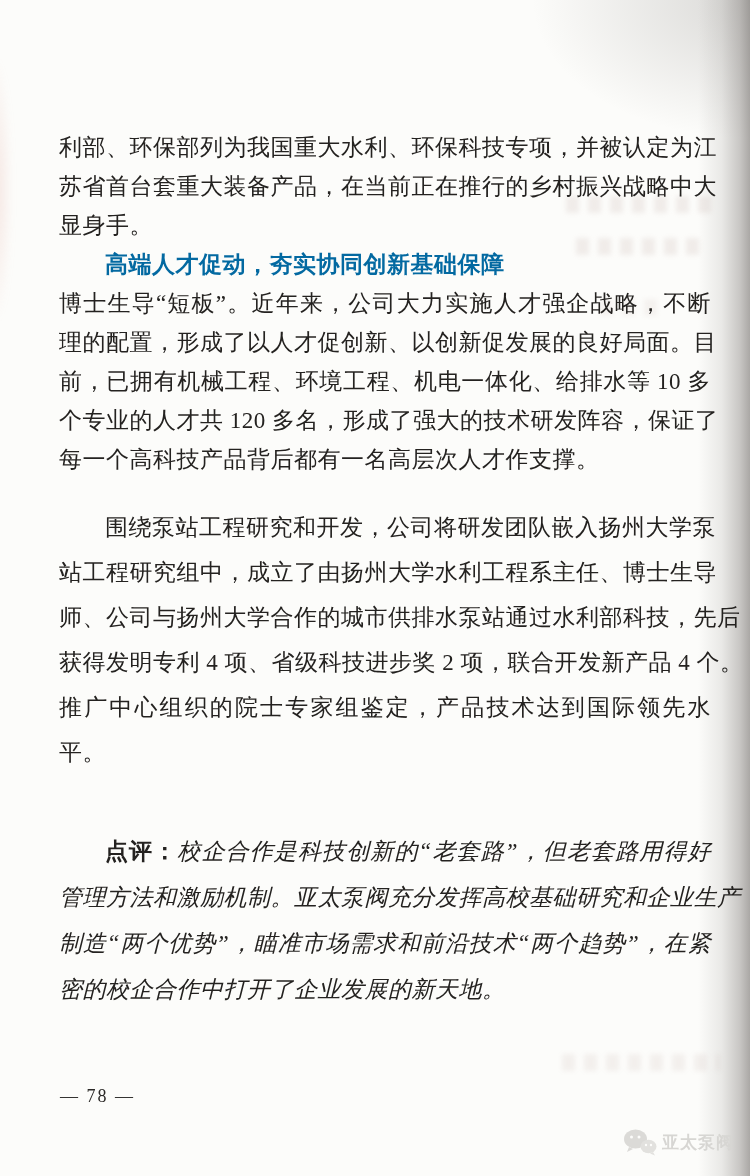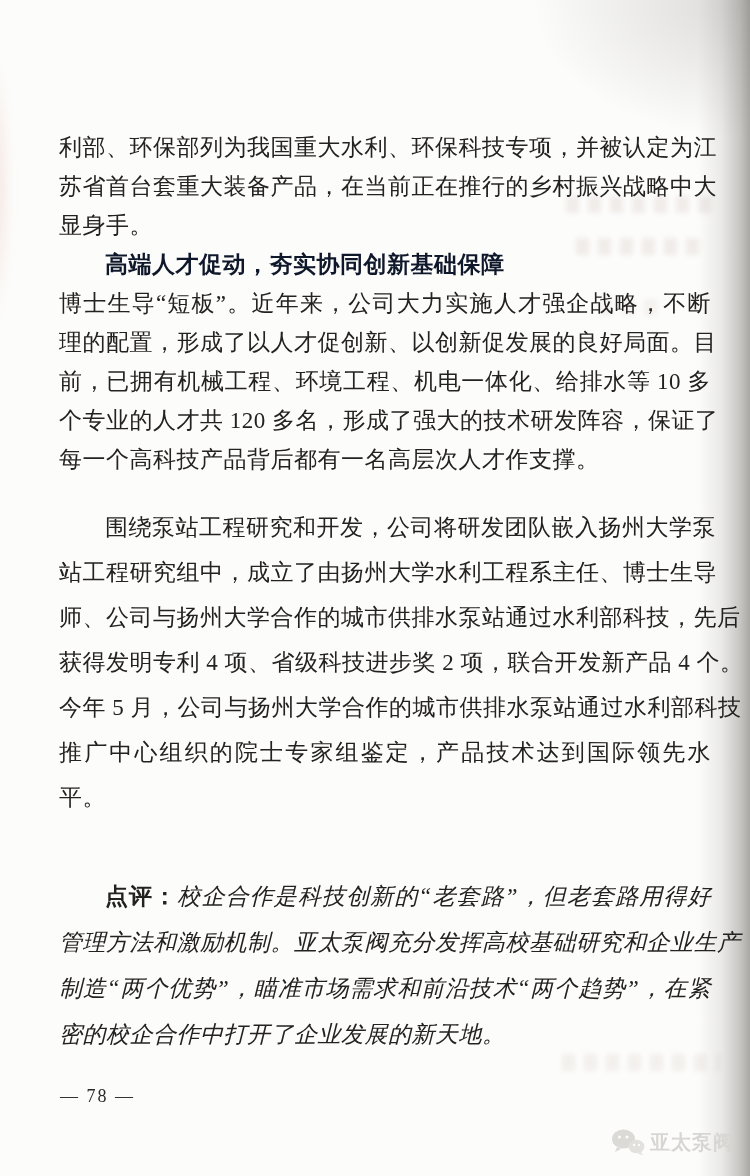--- a/index.html
+++ b/index.html
@@ -63,39 +63,39 @@
     text-align:justify;
     text-align-last:justify;
     line-height:39px;
     white-space:nowrap;
   }
   .para .line.last{text-align-last:left;white-space:normal;}
   .para .line.first.indented{text-indent:2em;}
   .para.heading .line{
     font-weight:700;
     text-align-last:left;
-    color:#0f172a;
+    color:#0369a1;
   }
   .para.spacious .line{line-height:45px;}
   .para.gap-before{margin-top:26px;}
   .para.comment{margin-top:54px;font-style:italic;}
   .para.comment .line{line-height:46px;}
   .para.comment b.prefix{font-style:normal;font-weight:700;}
 
   
   .page-number{
     position:absolute;left:60px;top:1086px;
     font-size:18px;letter-spacing:2px;color:#2b2927;
   }
   .watermark{
     position:absolute;right:16px;top:1128px;
     display:flex;align-items:center;gap:5px;
     color:#d7d6d3;
     font-family:"Liberation Sans","DejaVu Sans",sans-serif;
-    font-size:20px;font-weight:700;letter-spacing:1px;
+    font-size:17px;font-weight:700;letter-spacing:1px;
     user-select:none;
   }
   .watermark svg{display:block;}
 </style>
 </head>
 <body>
 
 <div class="page">
 
   <div class="edge-top-right"></div>
@@ -121,21 +121,20 @@
         <div class="line">理的配置，形成了以人才促创新、以创新促发展的良好局面。目</div>
         <div class="line">前，已拥有机械工程、环境工程、机电一体化、给排水等 10 多</div>
         <div class="line">个专业的人才共 120 多名，形成了强大的技术研发阵容，保证了</div>
         <div class="line last">每一个高科技产品背后都有一名高层次人才作支撑。</div>
       </div>
       <div class="para body gap-before spacious">
         <div class="line first indented">围绕泵站工程研究和开发，公司将研发团队嵌入扬州大学泵</div>
         <div class="line">站工程研究组中，成立了由扬州大学水利工程系主任、博士生导</div>
         <div class="line">师、公司与扬州大学合作的城市供排水泵站通过水利部科技，先后</div>
         <div class="line">获得发明专利 4 项、省级科技进步奖 2 项，联合开发新产品 4 个。</div>
-        <div class="line">今年 5 月，公司与扬州大学合作的城市供排水泵站通过水利部科技</div>
         <div class="line last">推广中心组织的院士专家组鉴定，产品技术达到国际领先水平。</div>
       </div>
       <div class="para comment">
         <div class="line first indented"><b class="prefix">点评：</b>校企合作是科技创新的“老套路”，但老套路用得好</div>
         <div class="line">管理方法和激励机制。亚太泵阀充分发挥高校基础研究和企业生产</div>
         <div class="line">制造“两个优势”，瞄准市场需求和前沿技术“两个趋势”，在紧</div>
         <div class="line last">密的校企合作中打开了企业发展的新天地。</div>
       </div>
     </div>
 

